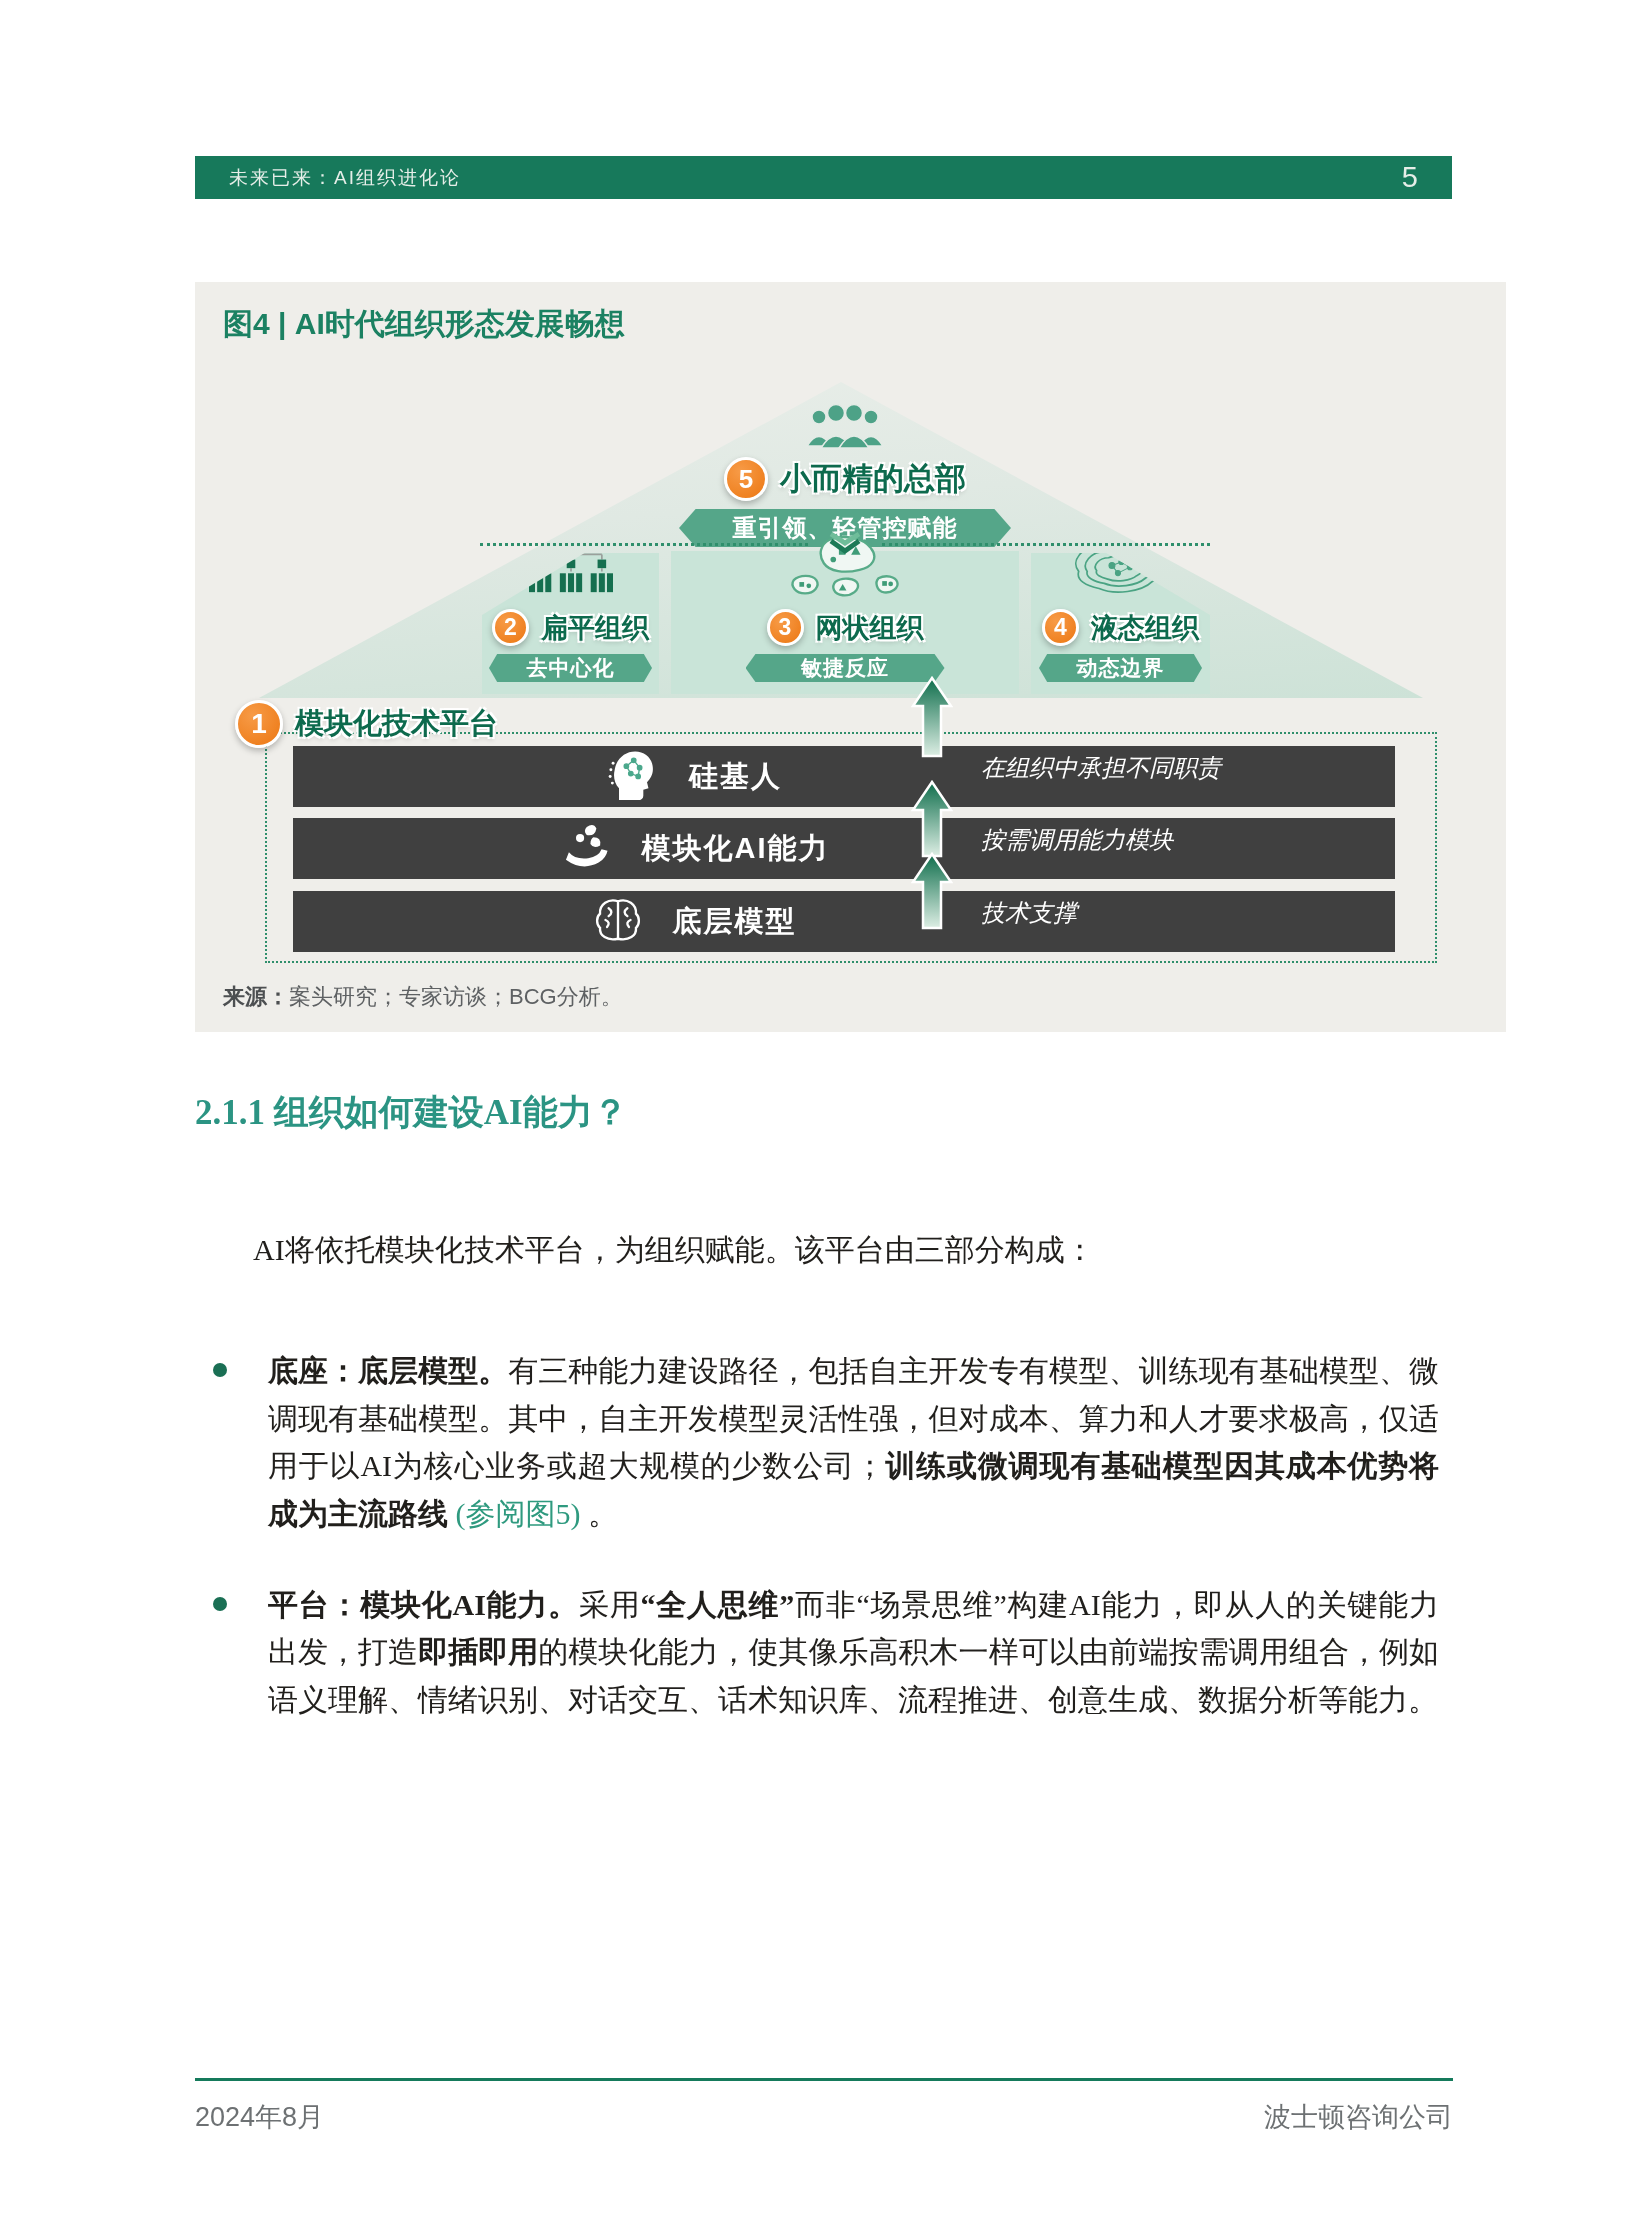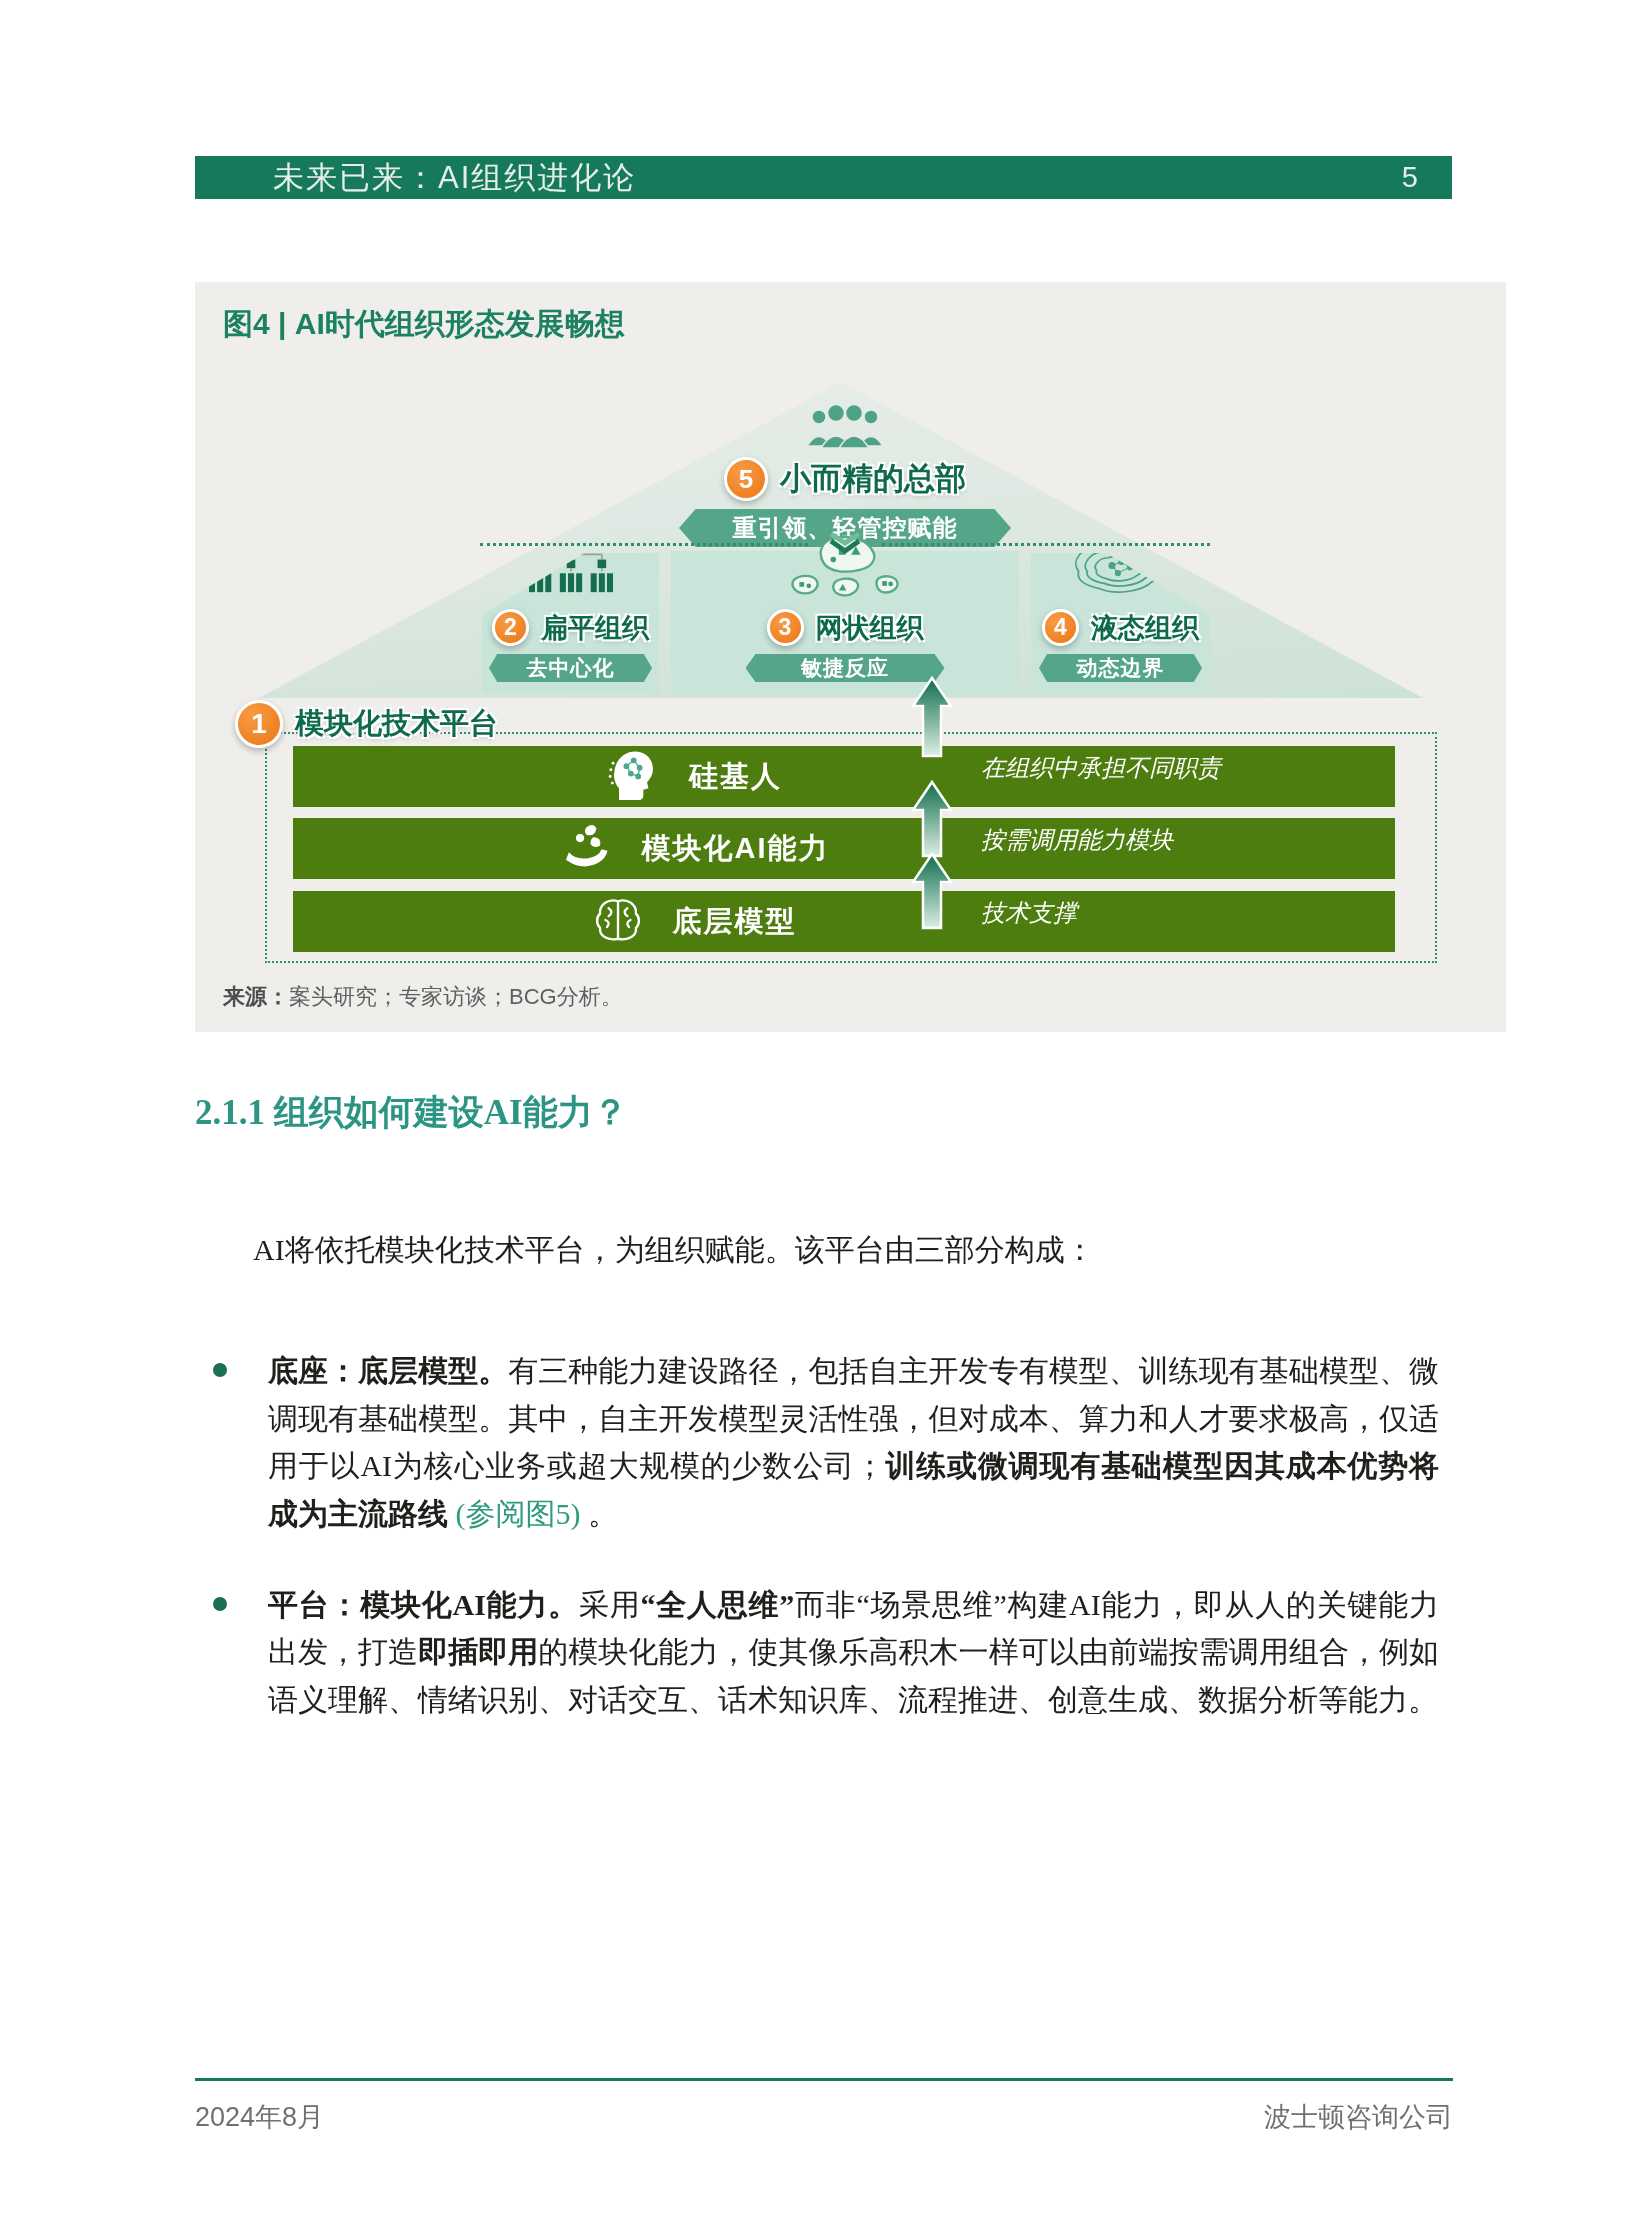--- a/index.html
+++ b/index.html
@@ -4,21 +4,21 @@
 <style>
   html,body{margin:0;padding:0;}
   body{
     position:relative;width:1646px;height:2233px;background:#ffffff;
     font-family:"Liberation Sans",sans-serif;overflow:hidden;
   }
   
   .hdr{position:absolute;left:195px;top:156px;width:1257px;height:43px;
     background:#17795b;display:flex;align-items:center;justify-content:space-between;
     padding:0 34px;box-sizing:border-box;color:#e6eee8;}
-  .hdr .t{font-size:31px;letter-spacing:2px;margin-left:44px;}
+  .hdr .t{font-size:19px;letter-spacing:2px;}
   .hdr .p{font-size:29px;}
   
   .fig{position:absolute;left:195px;top:282px;width:1311px;height:750px;background:#efeeea;}
   .fig-title{position:absolute;left:28px;top:22px;font-size:30px;font-weight:bold;color:#1b8162;}
   .tri{position:absolute;left:64px;top:100px;width:1164px;height:316px;
     background:linear-gradient(175deg,#e9eee9 0%,#e0e9e3 40%,#cde2d7 100%);
     clip-path:polygon(50% 0,0 100%,100% 100%);}
   .cx{position:absolute;left:650px;transform:translateX(-50%);}
   .numrow{display:flex;align-items:center;gap:12px;white-space:nowrap;}
   .ncirc{border-radius:50%;background:radial-gradient(circle at 35% 30%,#f79b47,#ec7712);
@@ -37,21 +37,21 @@
     align-items:center;justify-content:flex-end;padding-bottom:12px;box-sizing:border-box;}
   .panel .numrow{margin:6px 0 8px 0;}
   .ptitle{font-size:27px;}
   .pban{height:30px;font-size:21px;}
   .cut-l{clip-path:polygon(58% 0,100% 0,100% 100%,0 100%,0 44%);}
   .cut-r{clip-path:polygon(0 0,42% 0,100% 44%,100% 100%,0 100%);}
   .plat-label{position:absolute;left:40px;top:418px;display:flex;align-items:center;gap:12px;z-index:5;}
   .plat-label .gtxt{font-size:29px;white-space:nowrap;}
   .dotbox{position:absolute;left:70px;top:450px;width:1172px;height:231px;
     border:2px dotted #2f8f6c;box-sizing:border-box;z-index:1;}
-  .bar{position:absolute;left:98px;width:1102px;height:61px;background:#4d7c0f;z-index:2;
+  .bar{position:absolute;left:98px;width:1102px;height:61px;background:#404040;z-index:2;
     display:flex;align-items:center;justify-content:center;gap:30px;padding-right:299px;
     box-sizing:border-box;}
   .bar .lbl{color:#fff;font-weight:bold;font-size:29px;letter-spacing:2px;white-space:nowrap;}
   .arrow{position:absolute;z-index:4;}
   .anno{position:absolute;left:786px;color:#fff;font-style:italic;font-size:24px;
     font-family:"Liberation Serif",serif;z-index:5;white-space:nowrap;}
   .src{position:absolute;left:28px;top:700px;font-size:22px;color:#5e6163;}
   .src b{color:#4c4f51;}
   
   .sec-h{position:absolute;left:195px;top:1089px;font-family:"Liberation Serif",serif;

